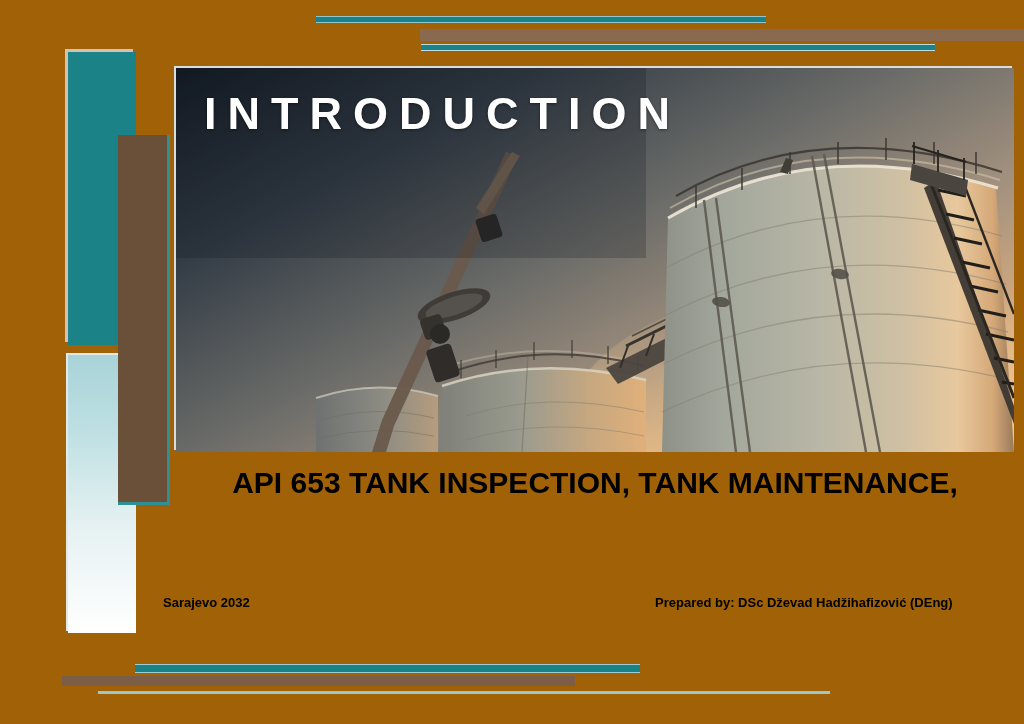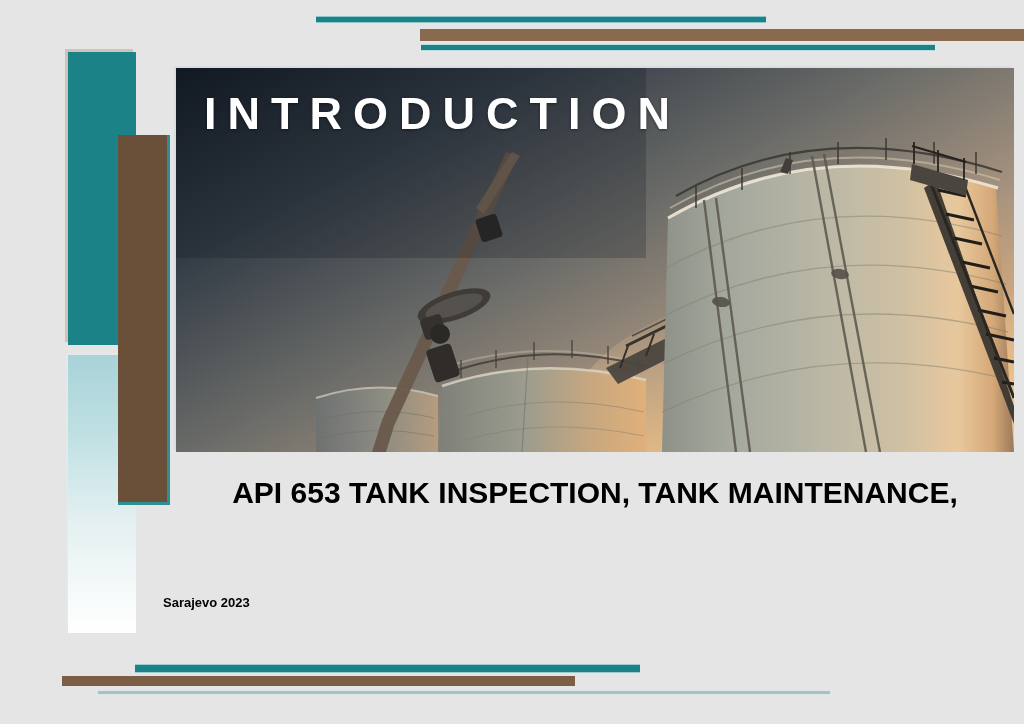--- a/index.html
+++ b/index.html
@@ -4,21 +4,21 @@
 <style>
   html, body {
     margin: 0;
     padding: 0;
     background: #ffffff;
   }
   #slide {
     position: relative;
     width: 1024px;
     height: 724px;
-    background: #e5e5e5;
+    background: #a16207;
     overflow: hidden;
     font-family: "Liberation Sans", sans-serif;
   }
 
   
   .bar { position: absolute; }
 
   .top-teal-thin-1 {
     left: 316px; top: 16px; width: 450px; height: 7px;
     background: linear-gradient(to bottom,
@@ -95,21 +95,21 @@
   
   .main-heading {
     position: absolute;
     left: 176px; top: 460px; width: 838px;
     text-align: center;
     color: #000000;
     font-size: 30px;
     font-weight: bold;
     line-height: 1.55;
   }
-  .main-heading .line { display: block; white-space: nowrap; margin-top: 10px; }
+  .main-heading .line { display: block; white-space: nowrap; }
 
   
   .footer-left {
     position: absolute;
     left: 163px; top: 595px;
     font-size: 13px;
     font-weight: bold;
     color: #000000;
   }
   .footer-right {
@@ -324,19 +324,20 @@
 
     <div class="photo-text">
       <div class="photo-title">INTRODUCTION</div>
     </div>
   </div>
 
   <div class="main-heading">
     <span class="line">API 653 TANK INSPECTION, TANK MAINTENANCE,</span>
   </div>
 
-  <div class="footer-left">Sarajevo 2023</div>
+  <div class="footer-left">Sarajevo 2032</div>
+  <div class="footer-right">Prepared by: DSc Dževad Hadžihafizović (DEng)</div>
 
   <div class="bar bot-teal-thick"></div>
   <div class="bar bot-brown"></div>
   <div class="bar bot-teal-hairline"></div>
 
 </div>
 
 </body></html>

